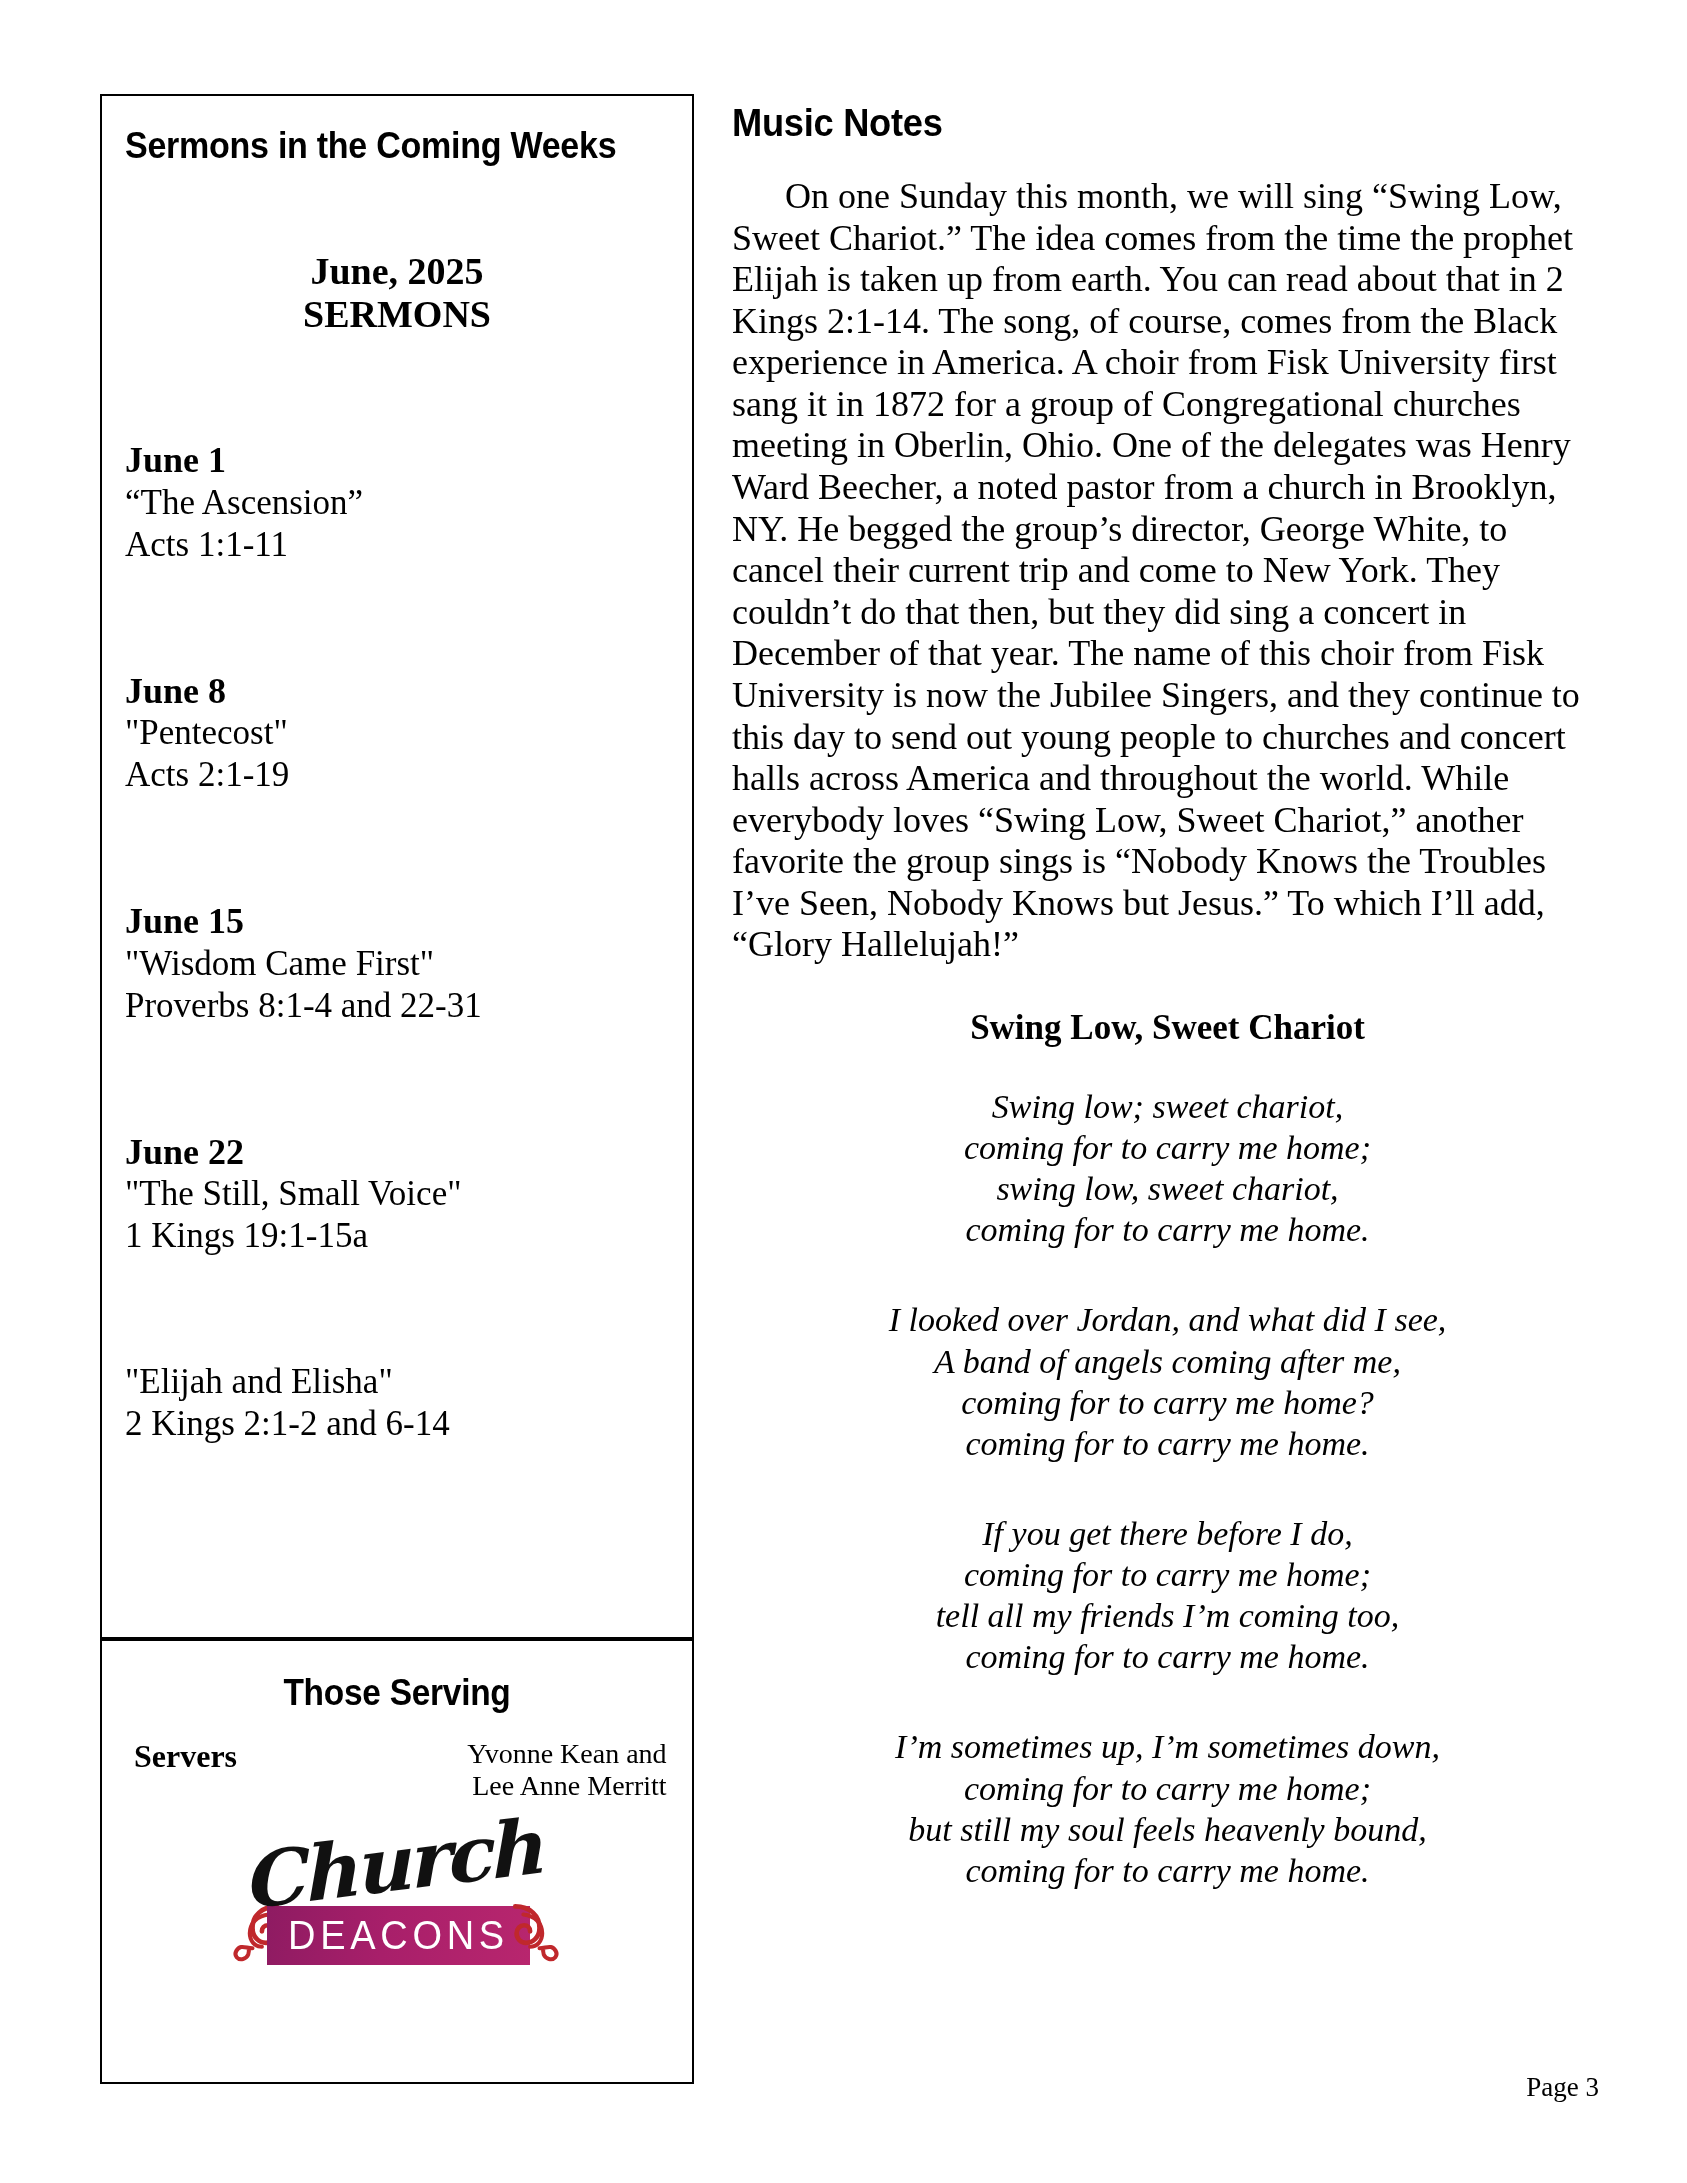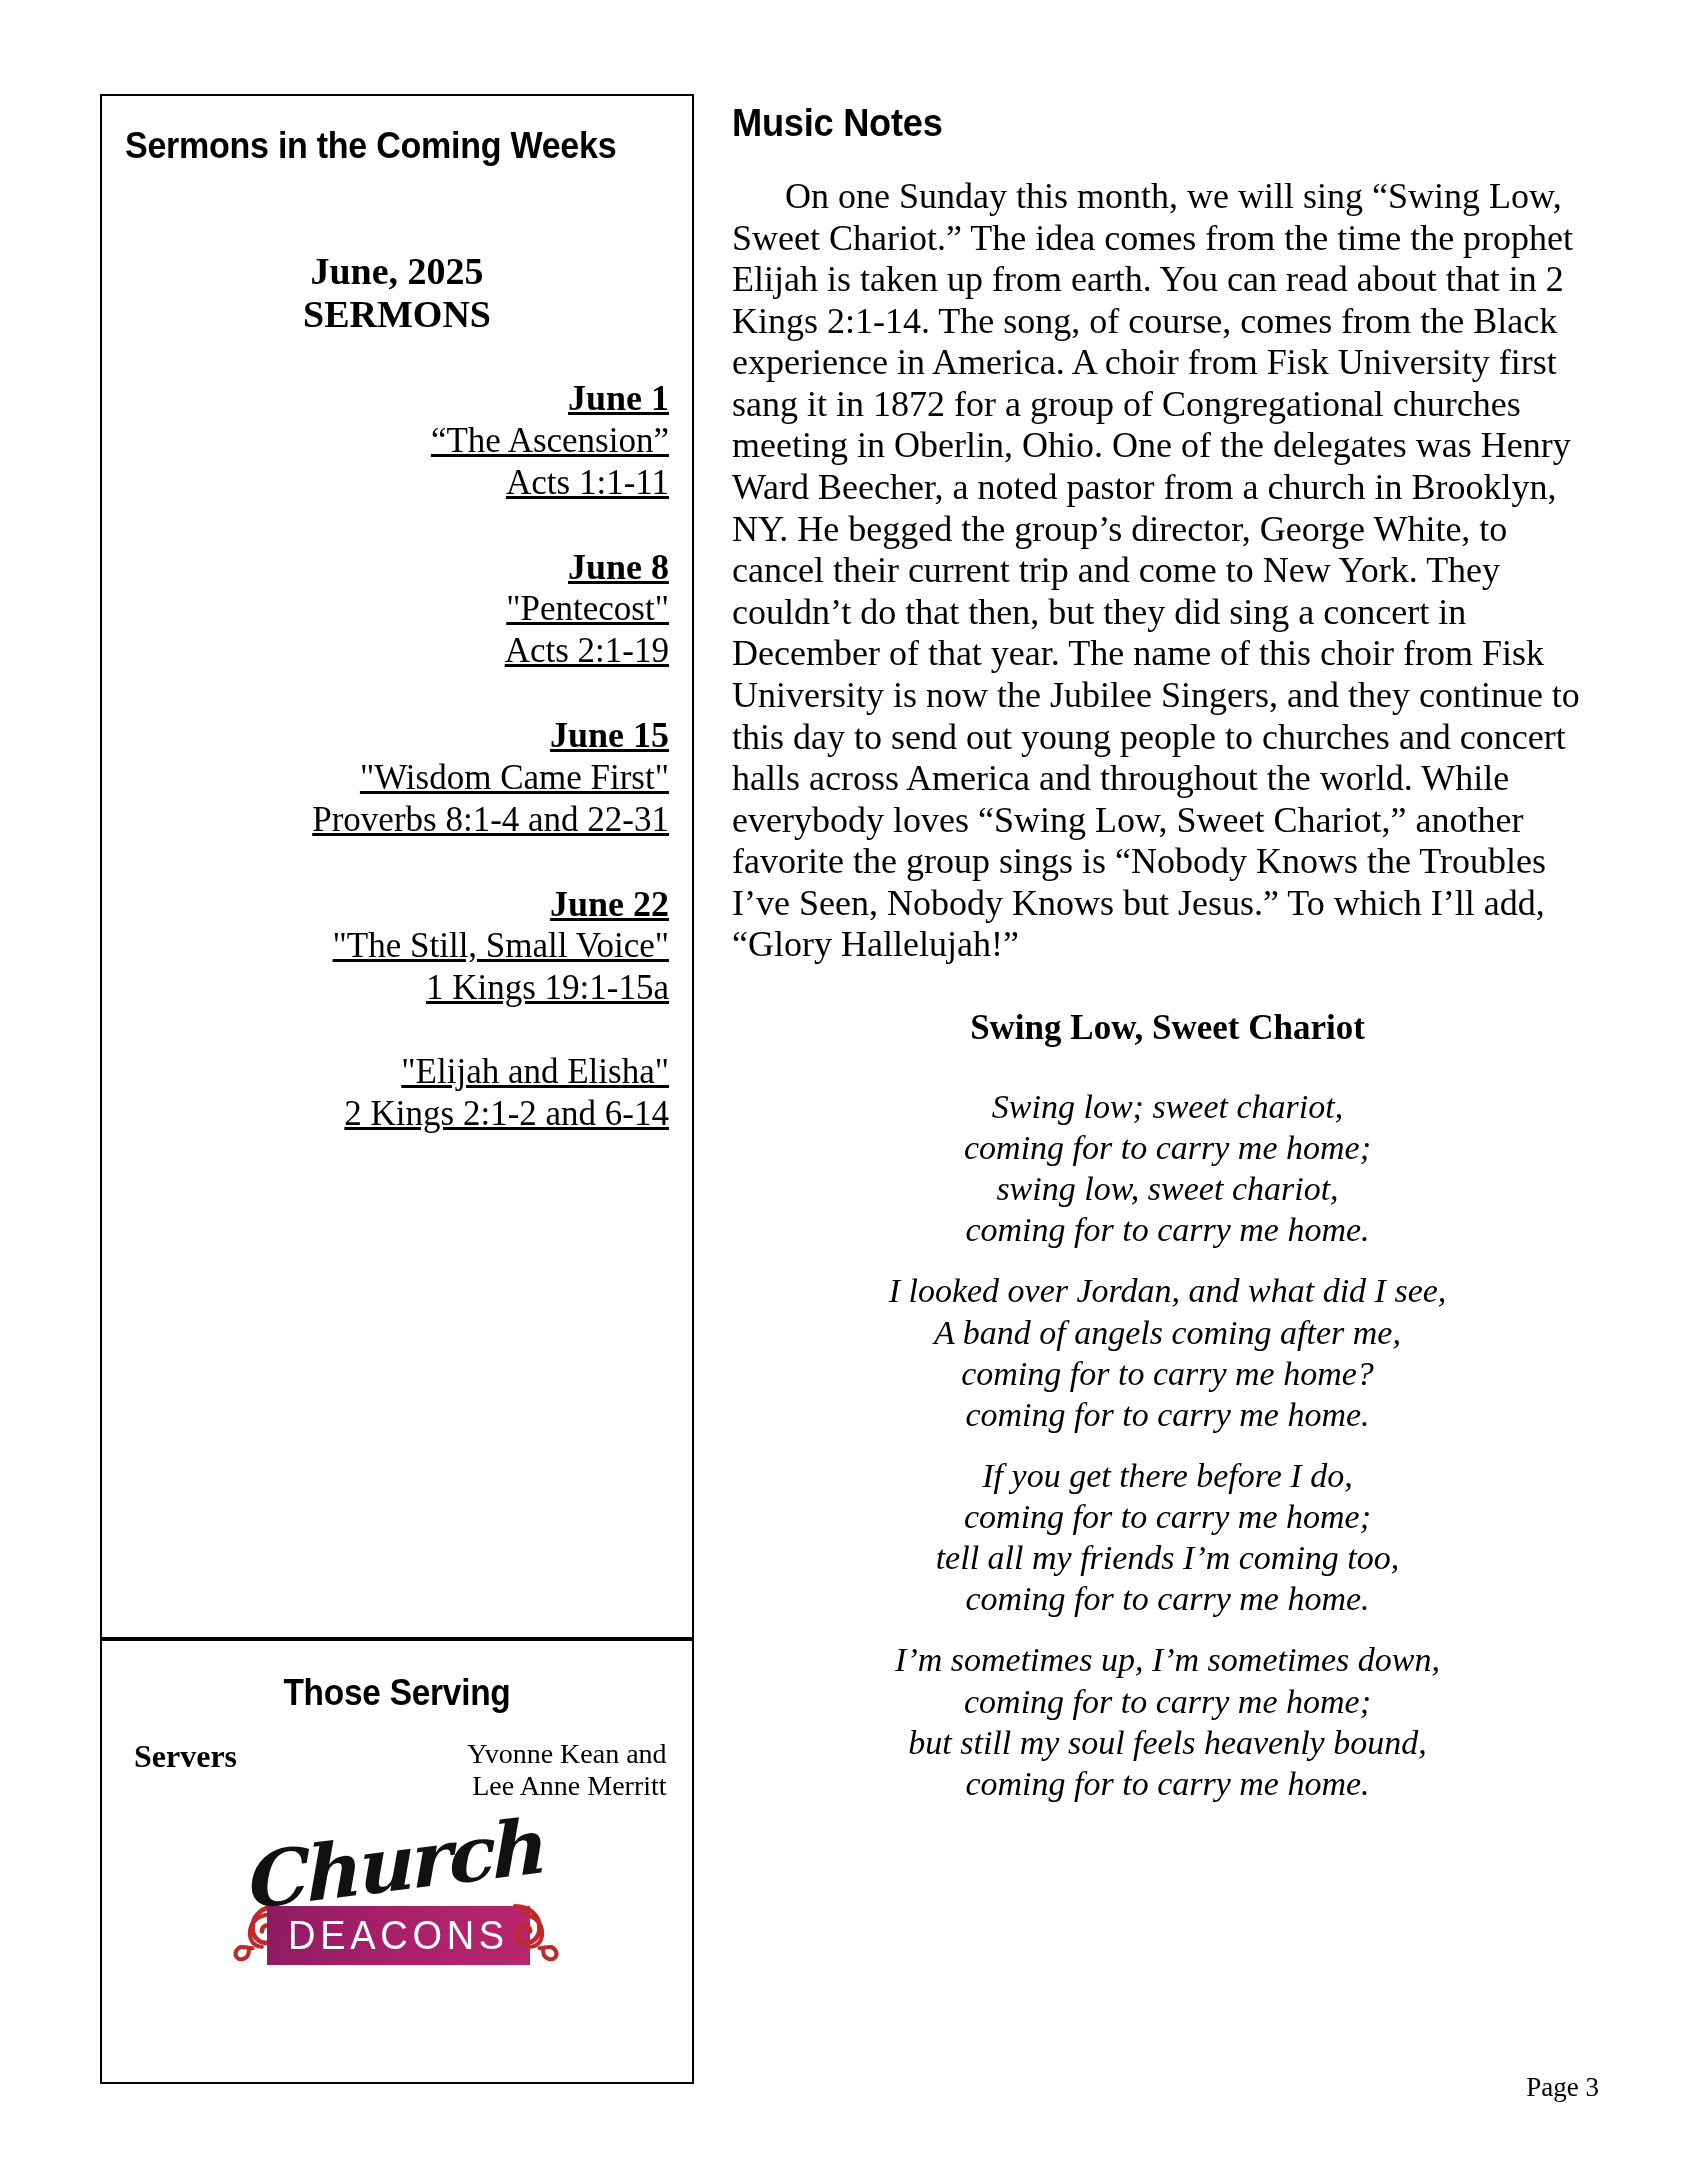--- a/index.html
+++ b/index.html
@@ -49,23 +49,22 @@
 
   .sermon-month {
     text-align: center;
     font-weight: bold;
     font-size: 38px;
     line-height: 1.12;
     margin-top: 81px;
   }
 
   .sermon-entry {
-    text-align: right;
-    margin-top: 42px;
-    text-decoration: underline;
+    text-align: left;
+    margin-top: 104px;
   }
   .sermon-entry .date {
     font-weight: bold;
     font-size: 36px;
     line-height: 1.18;
   }
   .sermon-entry .title,
   .sermon-entry .ref {
     font-size: 35px;
     line-height: 1.2;
@@ -182,21 +181,21 @@
     hyphens: manual;
   }
 
   .hymn-title {
     margin-top: 42px;
     text-align: center;
     font-weight: bold;
     font-size: 35px;
   }
   .hymn-verse {
-    margin-top: 20px;
+    margin-top: 49px;
     text-align: center;
     font-style: italic;
     font-size: 34px;
     line-height: 1.21;
   }
   .hymn-verse:first-of-type { margin-top: 38px; }
 
   .page-num {
     position: absolute;
     right: 88px;

